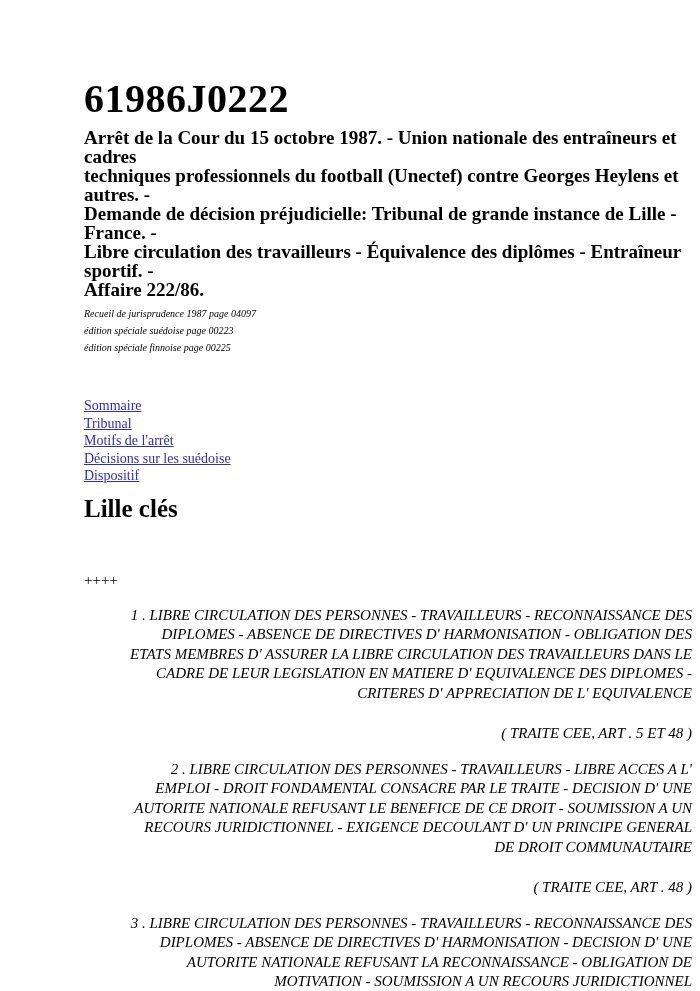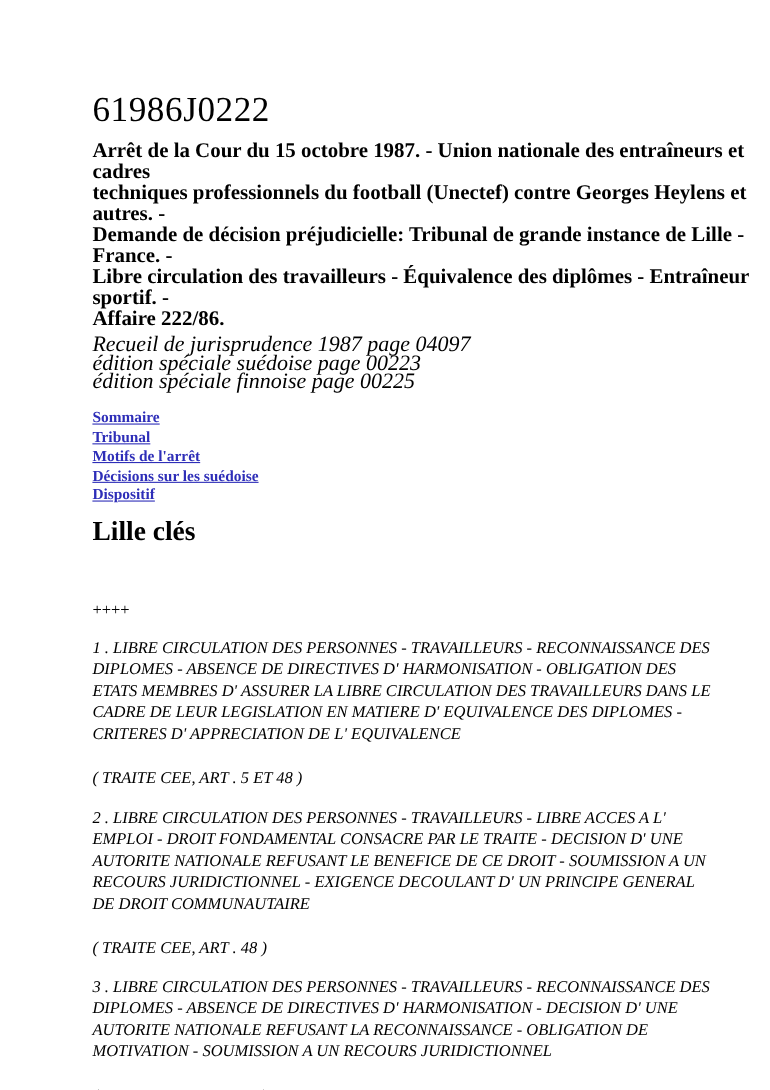--- a/index.html
+++ b/index.html
@@ -13,43 +13,42 @@
     color: #000000;
     font-family: "Liberation Serif", "DejaVu Serif", serif;
     overflow: hidden;
   }
   .page {
     padding: 83px 8px 0 84px;
     width: 608px;
     box-sizing: content-box;
   }
   .celex-title {
-    font-size: 32px;
+    font-size: 40px;
     line-height: 32px;
-    font-weight: normal;
+    font-weight: bold;
     margin: 0;
     letter-spacing: 0.5px;
   }
   .case-title {
     margin: 13px 0 0 0;
     font-weight: bold;
     font-size: 19px;
     line-height: 19px;
     white-space: pre-line;
   }
   .report-refs {
     margin: 6px 0 0 0;
     font-style: italic;
-    font-size: 20px;
+    font-size: 10px;
     line-height: 17px;
     white-space: pre-line;
   }
   .toc {
-    margin: 16px 0 0 0;
-    font-weight: bold;
+    margin: 41px 0 0 0;
   }
   .toc-line {
     font-size: 14px;
     line-height: 17.5px;
   }
   .toc-line a {
     color: #2e2eb8;
     text-decoration: underline;
     cursor: pointer;
   }
@@ -72,20 +71,21 @@
     white-space: pre-line;
   }
   .kw-cite {
     margin: 21px 0 0 0;
     font-style: italic;
     font-size: 15px;
     line-height: 19.5px;
   }
   .kw-group {
     margin: 0 0 7px 0;
+    text-align: right;
   }
 </style>
 </head>
 <body>
 
 <div class="page">
 
   <h1 class="celex-title">61986J0222</h1>
 
   <p class="case-title">Arrêt de la Cour du 15 octobre 1987. - Union nationale des entraîneurs et cadres

